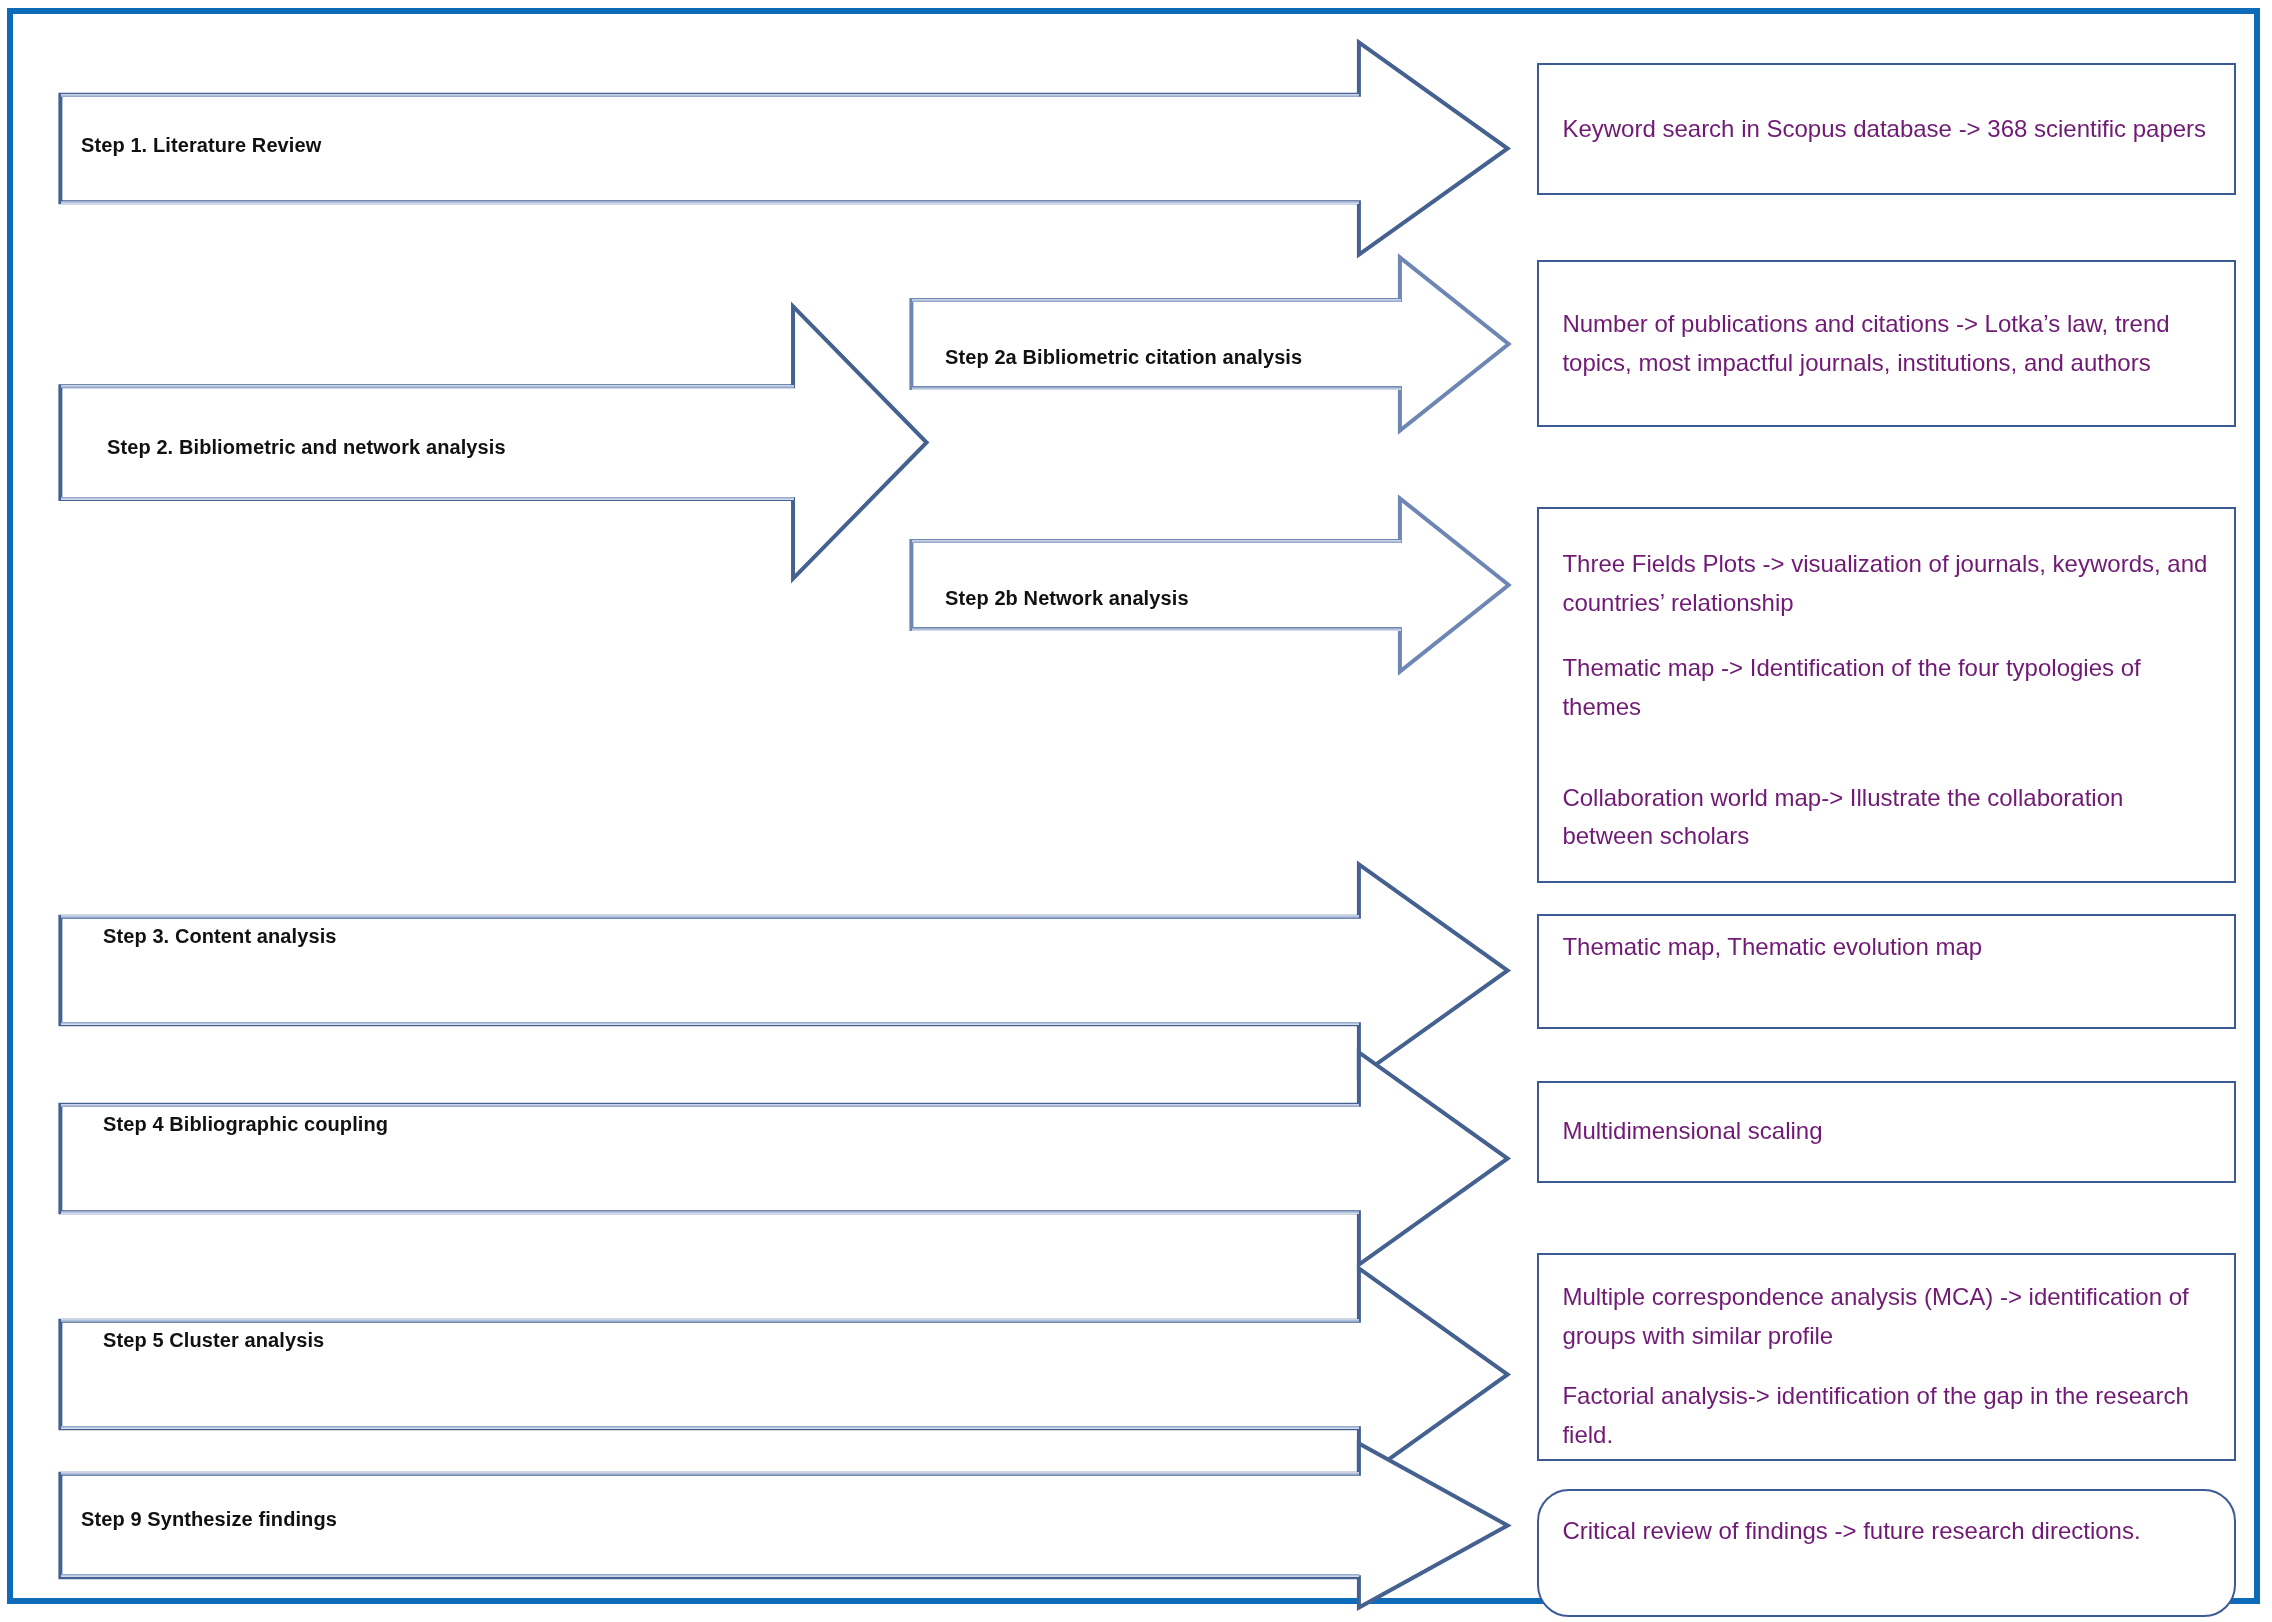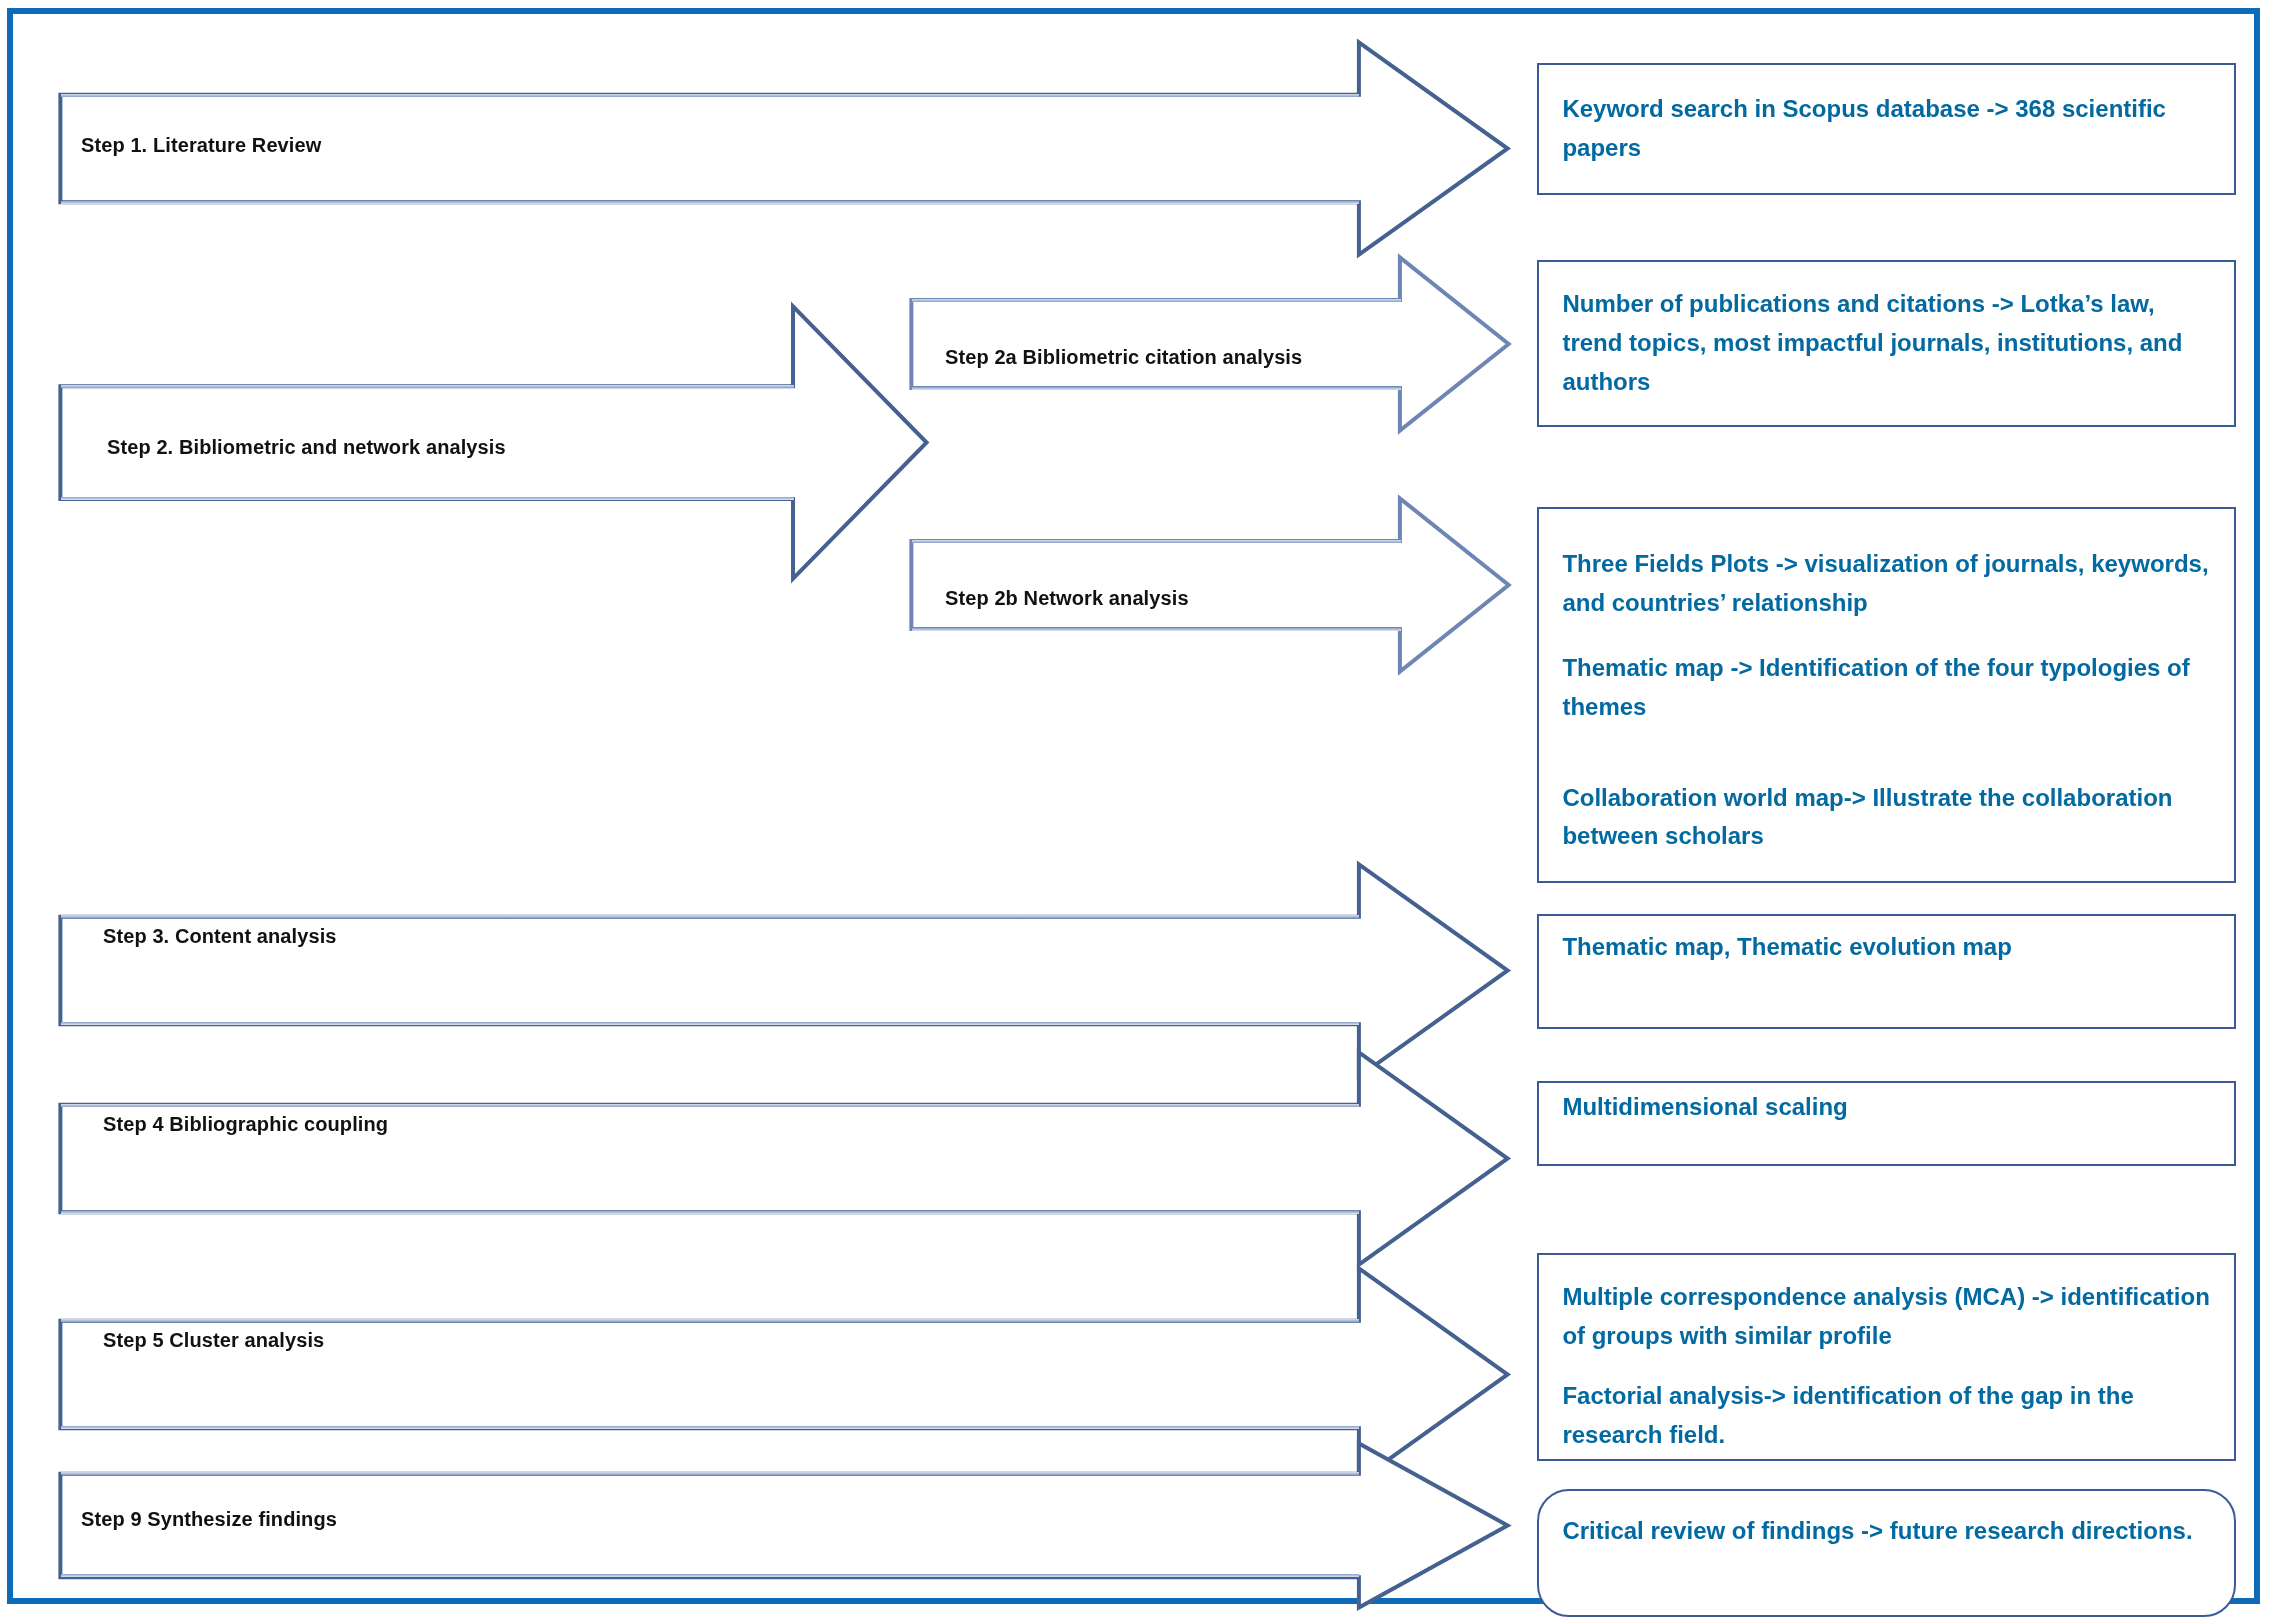--- a/index.html
+++ b/index.html
@@ -65,22 +65,22 @@
     position: absolute;
     border: 2.8px solid #3c5b96;
     background: #ffffff;
     box-sizing: border-box;
     padding: 18px 20.7px 18px 23.4px;
   }
   .result-box p {
     margin: 0 0 26px 0;
     font-size: 24px;
     line-height: 1.62;
-    color: #0369a1;
-    font-weight: bold;
+    color: #701a75;
+    font-weight: normal;
   }
   .result-box p:last-child { margin-bottom: 0; }
   .rb-center { display: flex; flex-direction: column; justify-content: center; }
 
   
   .bevel-top, .bevel-bot {
     position: absolute;
     height: 3.4px;
     background: linear-gradient(to bottom, #d7def0, #8ba0c6);
     pointer-events: none;
@@ -159,21 +159,21 @@
 
   <div class="block-arrow" style="left:59px; top:1051px; width:1450px; height:215px;">
     <svg viewBox="0 0 2106 312" preserveAspectRatio="none">
       <polygon class="arrow-outline" points="2,78 1888,78 1888,2 2104,156 1888,310 1888,234 2,234"></polygon>
     </svg>
   </div>
   <div class="bevel-top" style="left:61px; top:1104px; width:1298px;"></div>
   <div class="bevel-bot" style="left:61px; top:1211px; width:1298px;"></div>
   <div class="arrow-label" style="left:103px; top:1113px;">Step 4 Bibliographic coupling</div>
 
-  <div class="result-box" style="left:1537px; top:1081px; width:699px; height:85px; padding-top:5px;">
+  <div class="result-box" style="left:1537px; top:1081px; width:699px; height:102px; padding-top:29px;">
     <p>Multidimensional scaling</p>
   </div>
 
   <div class="block-arrow" style="left:59px; top:1267px; width:1450px; height:215px;">
     <svg viewBox="0 0 2106 312" preserveAspectRatio="none">
       <polygon class="arrow-outline" points="2,78 1888,78 1888,2 2104,156 1888,310 1888,234 2,234"></polygon>
     </svg>
   </div>
   <div class="bevel-top" style="left:61px; top:1319px; width:1298px;"></div>
   <div class="bevel-bot" style="left:61px; top:1426px; width:1298px;"></div>

